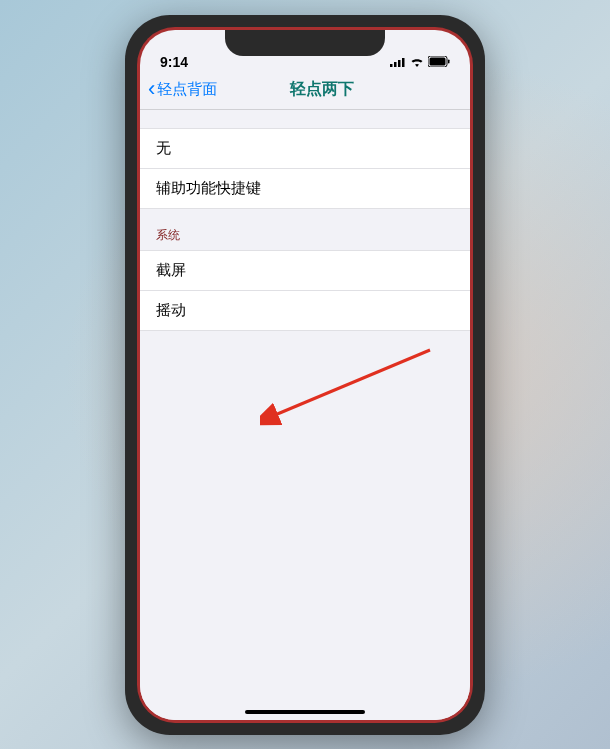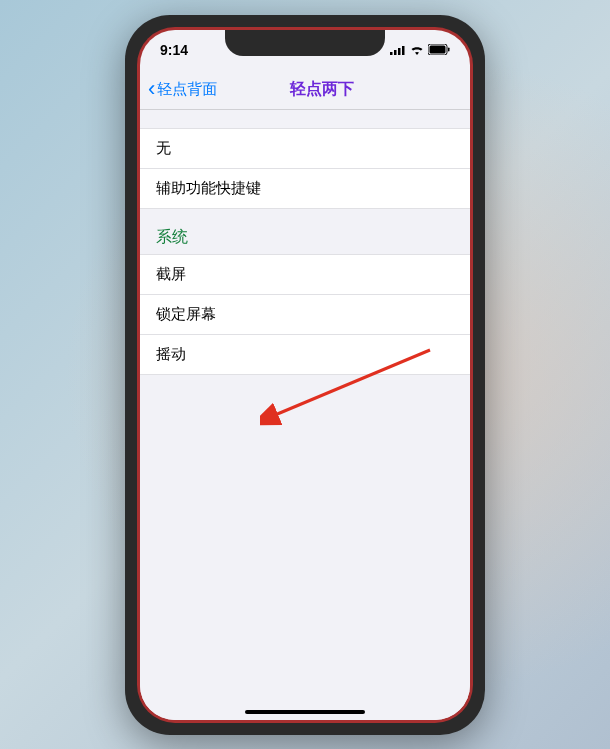--- a/index.html
+++ b/index.html
@@ -56,21 +56,21 @@
       transform: translateX(-50%);
       width: 160px;
       height: 26px;
       background: #2a2a2a;
       border-radius: 0 0 18px 18px;
       z-index: 100;
     }
     .status-bar {
       height: 40px;
       display: flex;
-      align-items: flex-start;
+      align-items: flex-end;
       justify-content: space-between;
       padding: 12px 20px 0;
       font-size: 14px;
       font-weight: 600;
       color: #000;
     }
     .status-left {
       flex: 0 0 60px;
     }
     .status-right {
@@ -102,35 +102,35 @@
       cursor: pointer;
     }
     .back-arrow {
       font-size: 22px;
       margin-right: 2px;
       font-weight: 300;
     }
     .nav-title {
       font-size: 16px;
       font-weight: 600;
-      color: #6d28d9;
+      color: #0f766e;
       margin-left: 34px;
     }
     .content {
       height: calc(100% - 80px);
       overflow: hidden;
       background: #f2f2f7;
     }
     .section {
       margin-top: 0;
     }
     .section-header {
       padding: 18px 16px 6px;
-      font-size: 16px;
-      color: #15803d;
+      font-size: 12px;
+      color: #7f1d1d;
     }
     .section-spacer {
       height: 18px;
     }
     .list-item {
       background: #fff;
       padding: 10px 16px;
       font-size: 15px;
       color: #000;
       border-bottom: 0.5px solid #e0e0e4;
@@ -204,21 +204,20 @@
       <div class="content">
         <div class="section-spacer"></div>
         <div class="section">
           <div class="list-item">无</div>
           <div class="list-item">辅助功能快捷键</div>
         </div>
 
         <div class="section-header">系统</div>
         <div class="section">
           <div class="list-item">截屏</div>
-          <div class="list-item">锁定屏幕</div>
           <div class="list-item">摇动</div>
 
         </div>
 
       </div>
 
       <div class="home-indicator"></div>
     </div>
   </div>
 </div>

